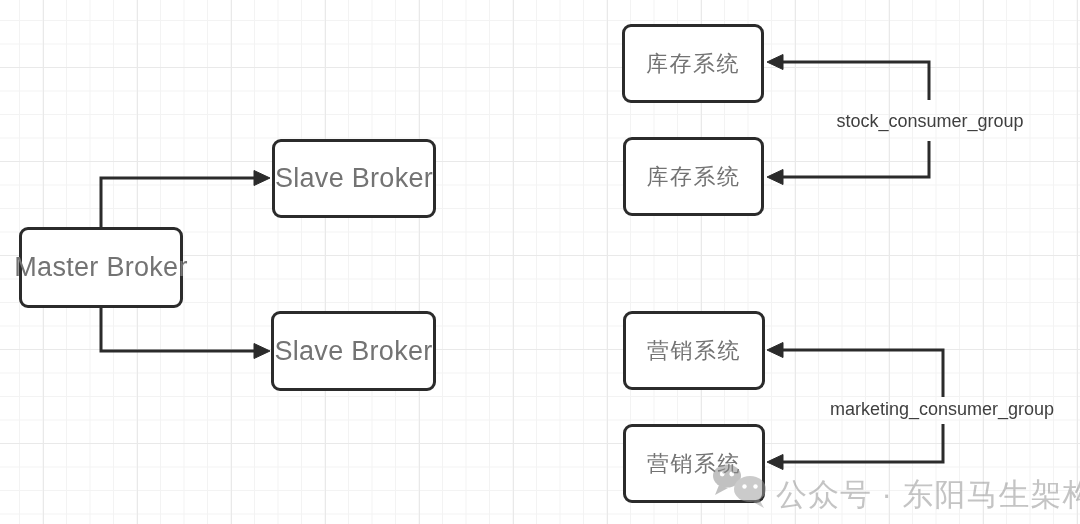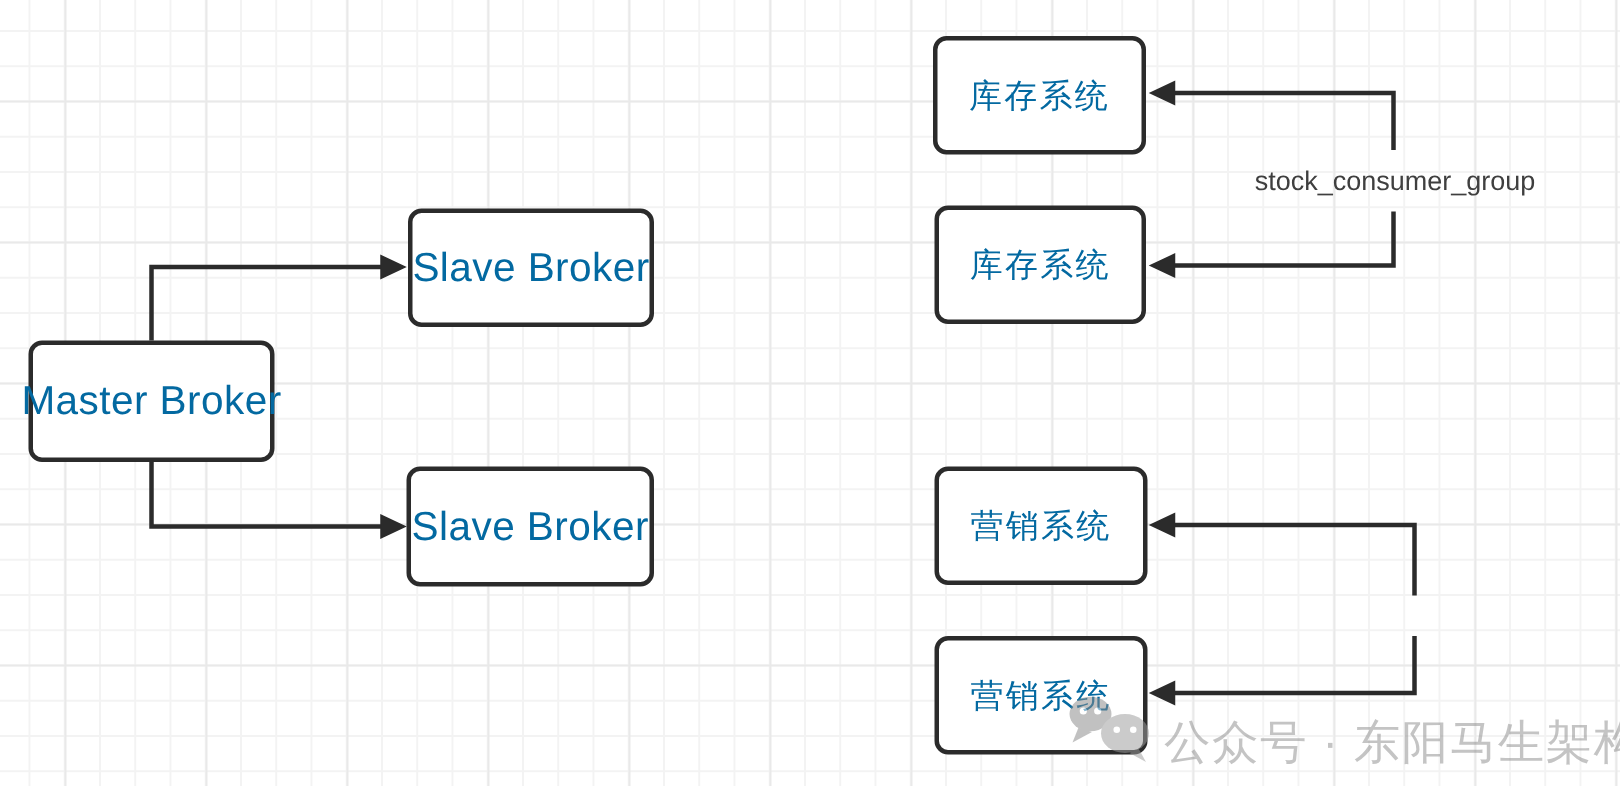--- a/index.html
+++ b/index.html
@@ -41,21 +41,21 @@
   .node {
     position: absolute;
     z-index: 2;
     background: #ffffff;
     border: 3px solid #2b2b2b;
     border-radius: 9px;
     box-sizing: border-box;
     display: flex;
     align-items: center;
     justify-content: center;
-    color: #0369a1;
+    color: #737373;
   }
   .node .label { white-space: nowrap; }
   .node.en { font-size: 27px; letter-spacing: 0.3px; }
   .node.cn { font-size: 22px; letter-spacing: 1.5px; }
 
   #node-master-broker   { left: 19px;  top: 227px; width: 164px; height: 81px; }
   #node-slave-broker-1  { left: 272px; top: 139px; width: 164px; height: 79px; }
   #node-slave-broker-2  { left: 271px; top: 311px; width: 165px; height: 80px; }
   #node-stock-1         { left: 622px; top: 24px;  width: 142px; height: 79px; }
   #node-stock-2         { left: 623px; top: 137px; width: 141px; height: 79px; }
@@ -146,20 +146,21 @@
     <span class="label">库存系统</span>
   </div>
   <div class="node cn" id="node-marketing-1">
     <span class="label">营销系统</span>
   </div>
   <div class="node cn" id="node-marketing-2">
     <span class="label">营销系统</span>
   </div>
 
   <div class="edge-label" id="label-stock-group">stock_consumer_group</div>
+  <div class="edge-label" id="label-marketing-group">marketing_consumer_group</div>
 
   <div class="watermark">
     <svg width="58" height="48" viewBox="0 0 58 48" xmlns="http://www.w3.org/2000/svg">
       <ellipse cx="15" cy="14" rx="14" ry="11.5" fill="#8a8a8a"></ellipse>
       <polygon points="7,23 3,33 16,26" fill="#8a8a8a"></polygon>
       <circle cx="10.2" cy="12" r="2.4" fill="#ffffff"></circle>
       <circle cx="19.8" cy="12" r="2.4" fill="#ffffff"></circle>
       <ellipse cx="38" cy="27" rx="16" ry="13" fill="#9c9c9c"></ellipse>
       <polygon points="47,37 52,46 41,40" fill="#9c9c9c"></polygon>
       <circle cx="32.5" cy="24.5" r="2.2" fill="#ffffff"></circle>

